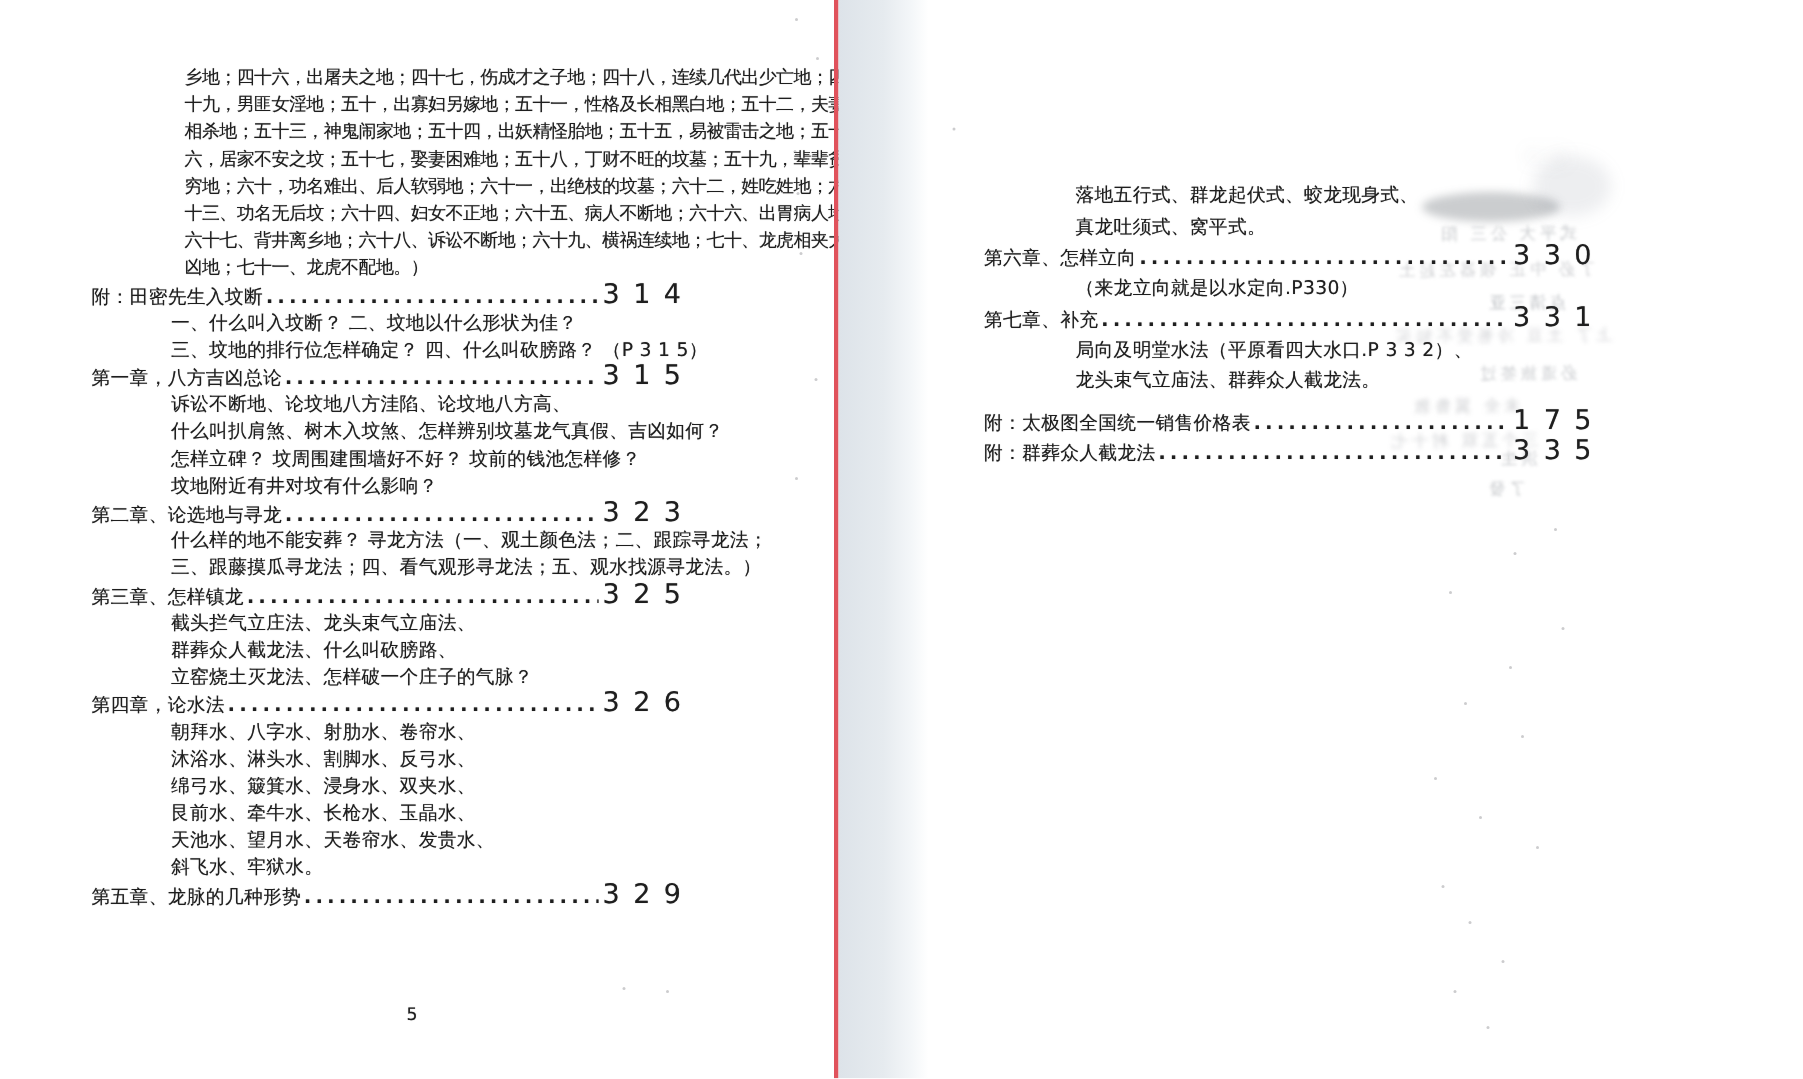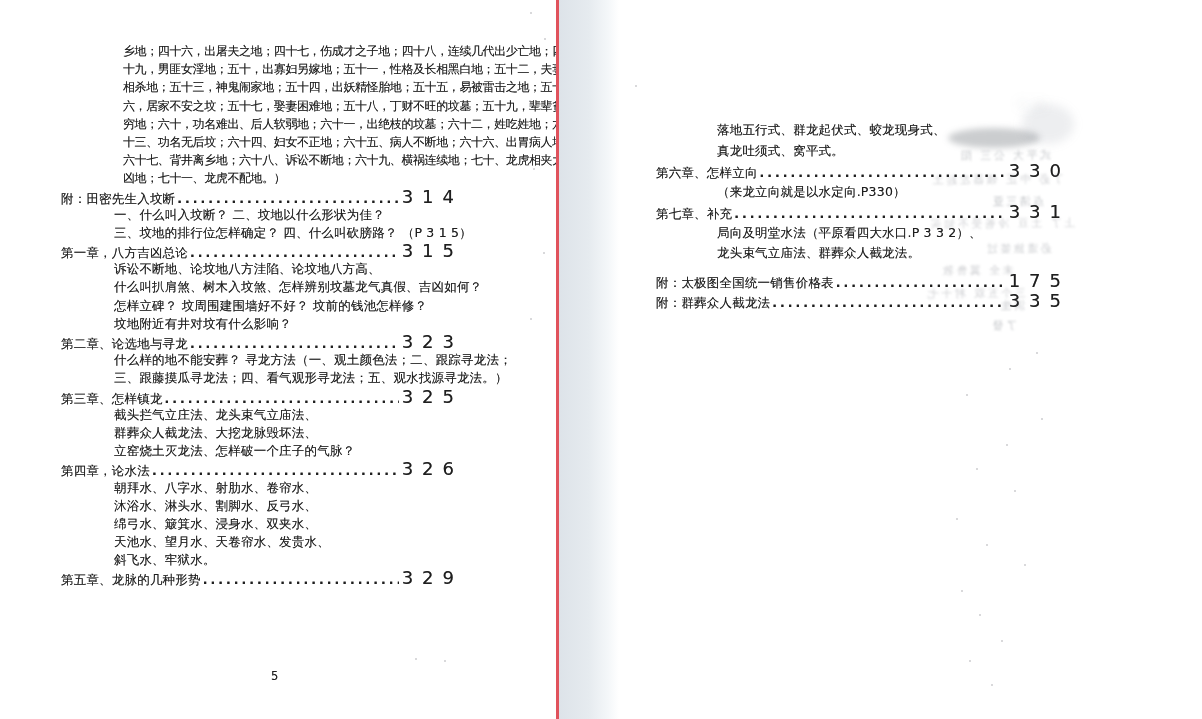--- a/index.html
+++ b/index.html
@@ -117,38 +117,41 @@
         </div>
         <div class="row chapter">
           <span class="label">第三章、怎样镇龙</span>
           <span class="dots">................................................................................</span>
           <span class="pagenum">325</span>
         </div>
         <div class="row sub">
           <span class="label">截头拦气立庄法、龙头束气立庙法、</span>
         </div>
         <div class="row sub">
-          <span class="label">群葬众人截龙法、大挖龙脉毁坏法、</span>
+          <span class="label">群葬众人截龙法、什么叫砍膀路、</span>
         </div>
         <div class="row sub">
           <span class="label">立窑烧土灭龙法、怎样破一个庄子的气脉？</span>
         </div>
         <div class="row chapter">
           <span class="label">第四章，论水法</span>
           <span class="dots">................................................................................</span>
           <span class="pagenum">326</span>
         </div>
         <div class="row sub">
           <span class="label">朝拜水、八字水、射肋水、卷帘水、</span>
         </div>
         <div class="row sub">
           <span class="label">沐浴水、淋头水、割脚水、反弓水、</span>
         </div>
         <div class="row sub">
           <span class="label">绵弓水、簸箕水、浸身水、双夹水、</span>
+        </div>
+        <div class="row sub">
+          <span class="label">艮前水、牵牛水、长枪水、玉晶水、</span>
         </div>
         <div class="row sub">
           <span class="label">天池水、望月水、天卷帘水、发贵水、</span>
         </div>
         <div class="row sub">
           <span class="label">斜飞水、牢狱水。</span>
         </div>
         <div class="row chapter">
           <span class="label">第五章、龙脉的几种形势</span>
           <span class="dots">................................................................................</span>

